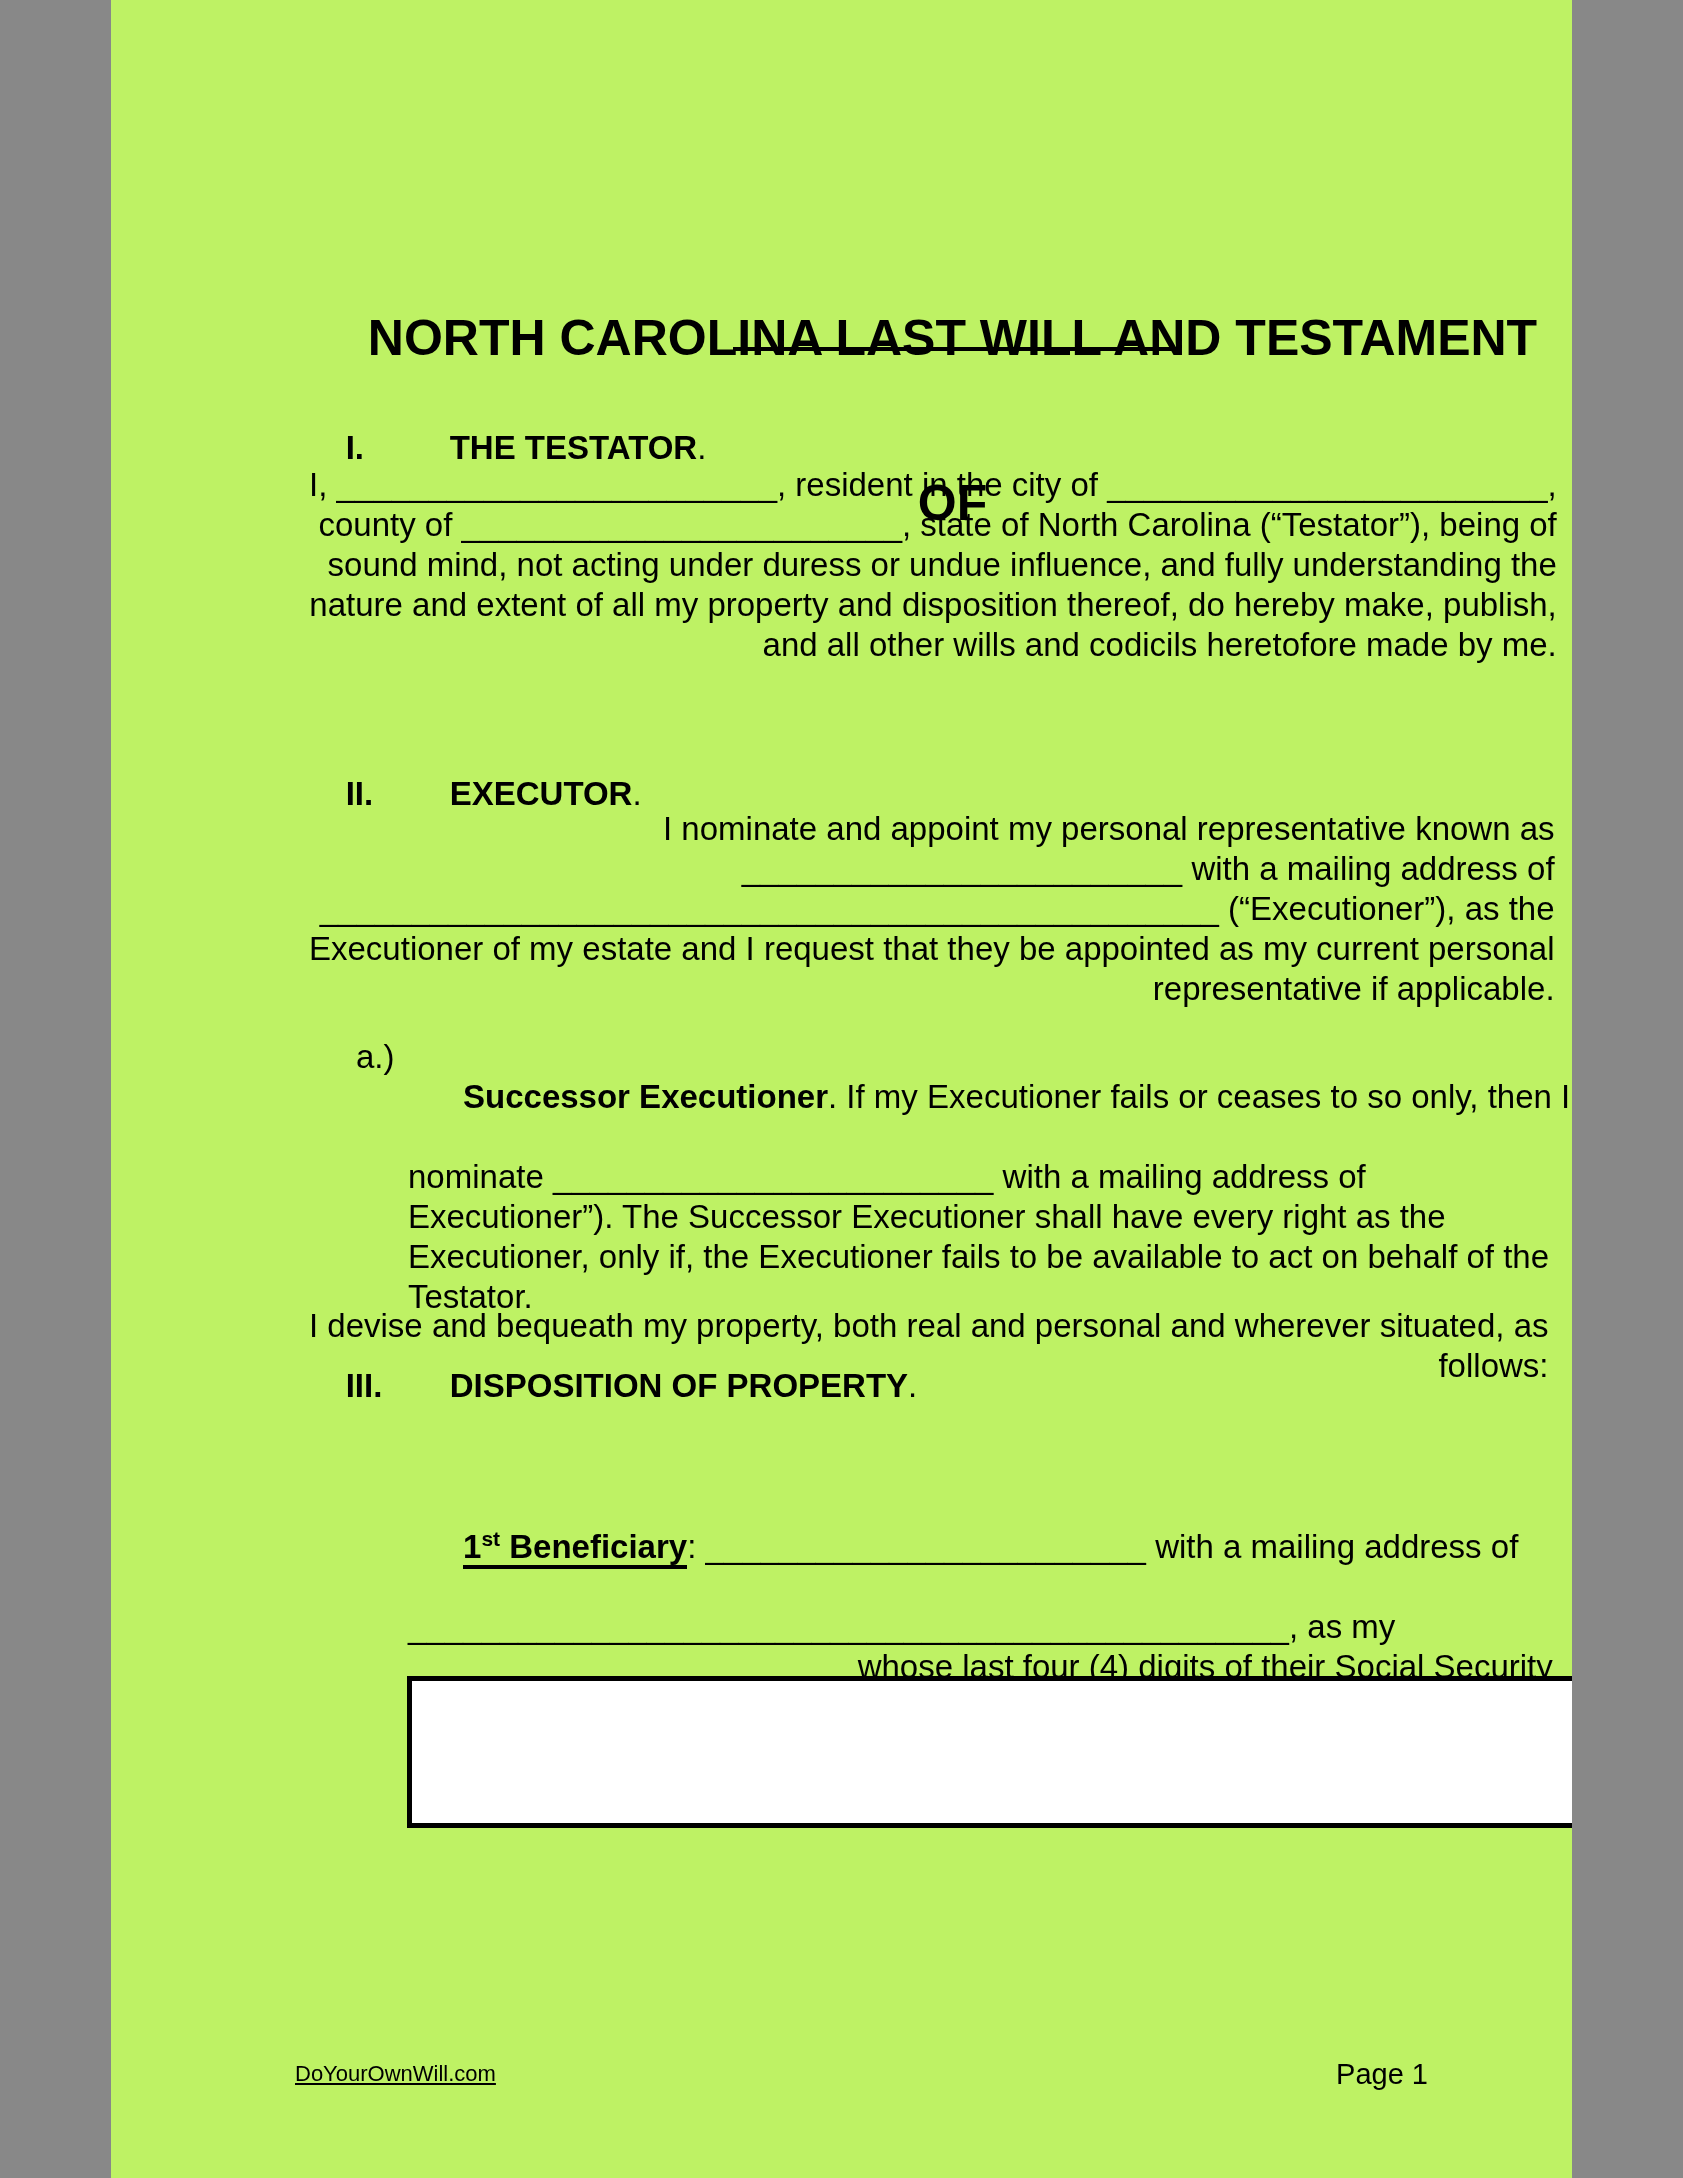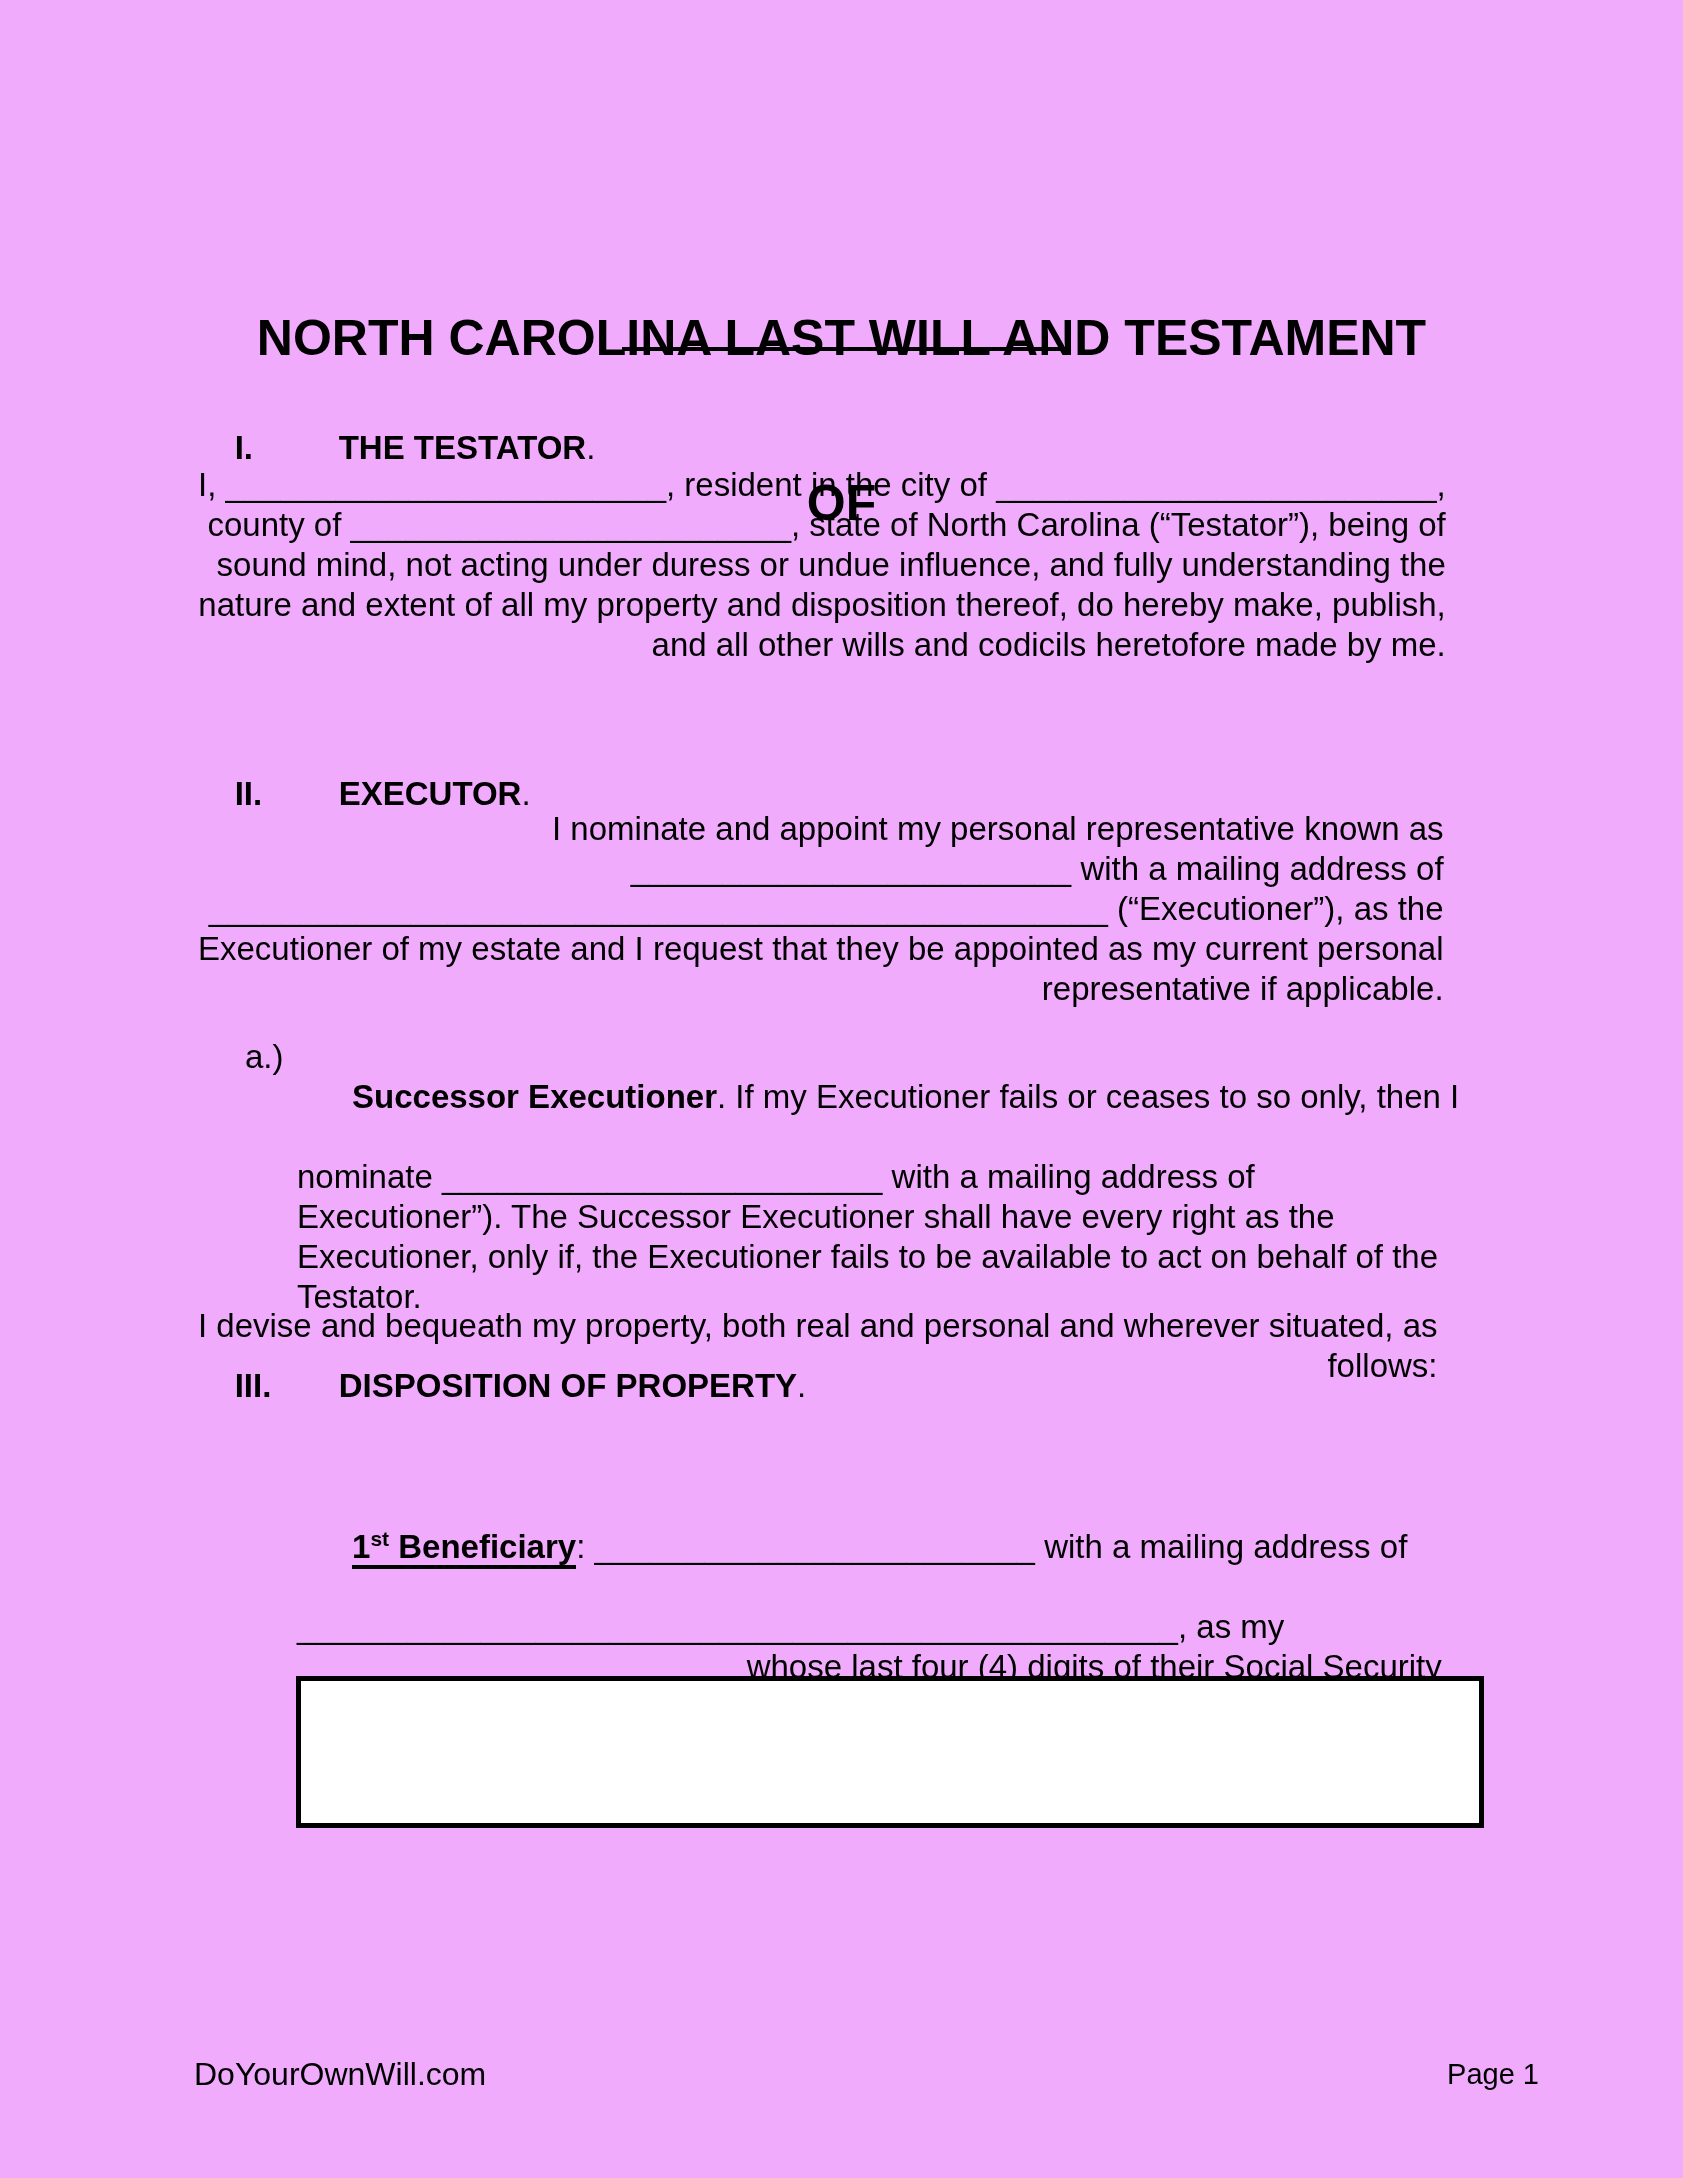--- a/index.html
+++ b/index.html
@@ -1,21 +1,21 @@
 <!DOCTYPE html>
 <html><head>
 <meta charset="utf-8">
 <style>
   html, body { margin: 0; padding: 0; background: #888; }
   .page {
     position: relative;
-    width: 1683px;
+    width: 1461px;
     height: 2178px;
     margin: 0 auto;
-    background: #f0abfc;
+    background: #bef264;
     color: #000000;
     font-family: "Liberation Sans", sans-serif;
     overflow: hidden;
   }
   .abs { position: absolute; }
 
   .doc-title {
     left: 0; top: 201px; width: 1683px;
     text-align: center;
     font-weight: bold;
@@ -64,23 +64,24 @@
 
   .property-box {
     left: 296px; top: 1676px;
     width: 1188px; height: 152px;
     border: 5px solid #000000;
     box-sizing: border-box;
     background: #ffffff;
   }
 
   .footer-left {
-    left: 194px; top: 2056px;
-    font-size: 32px; line-height: 36px;
+    left: 184px; top: 2056px;
+    font-size: 22px; line-height: 36px;
     white-space: pre;
+    text-decoration: underline;
   }
   .footer-right {
     right: 144px; top: 2056px;
     font-size: 29px; line-height: 36px;
     white-space: pre;
   }
 </style>
 </head>
 <body>
 

